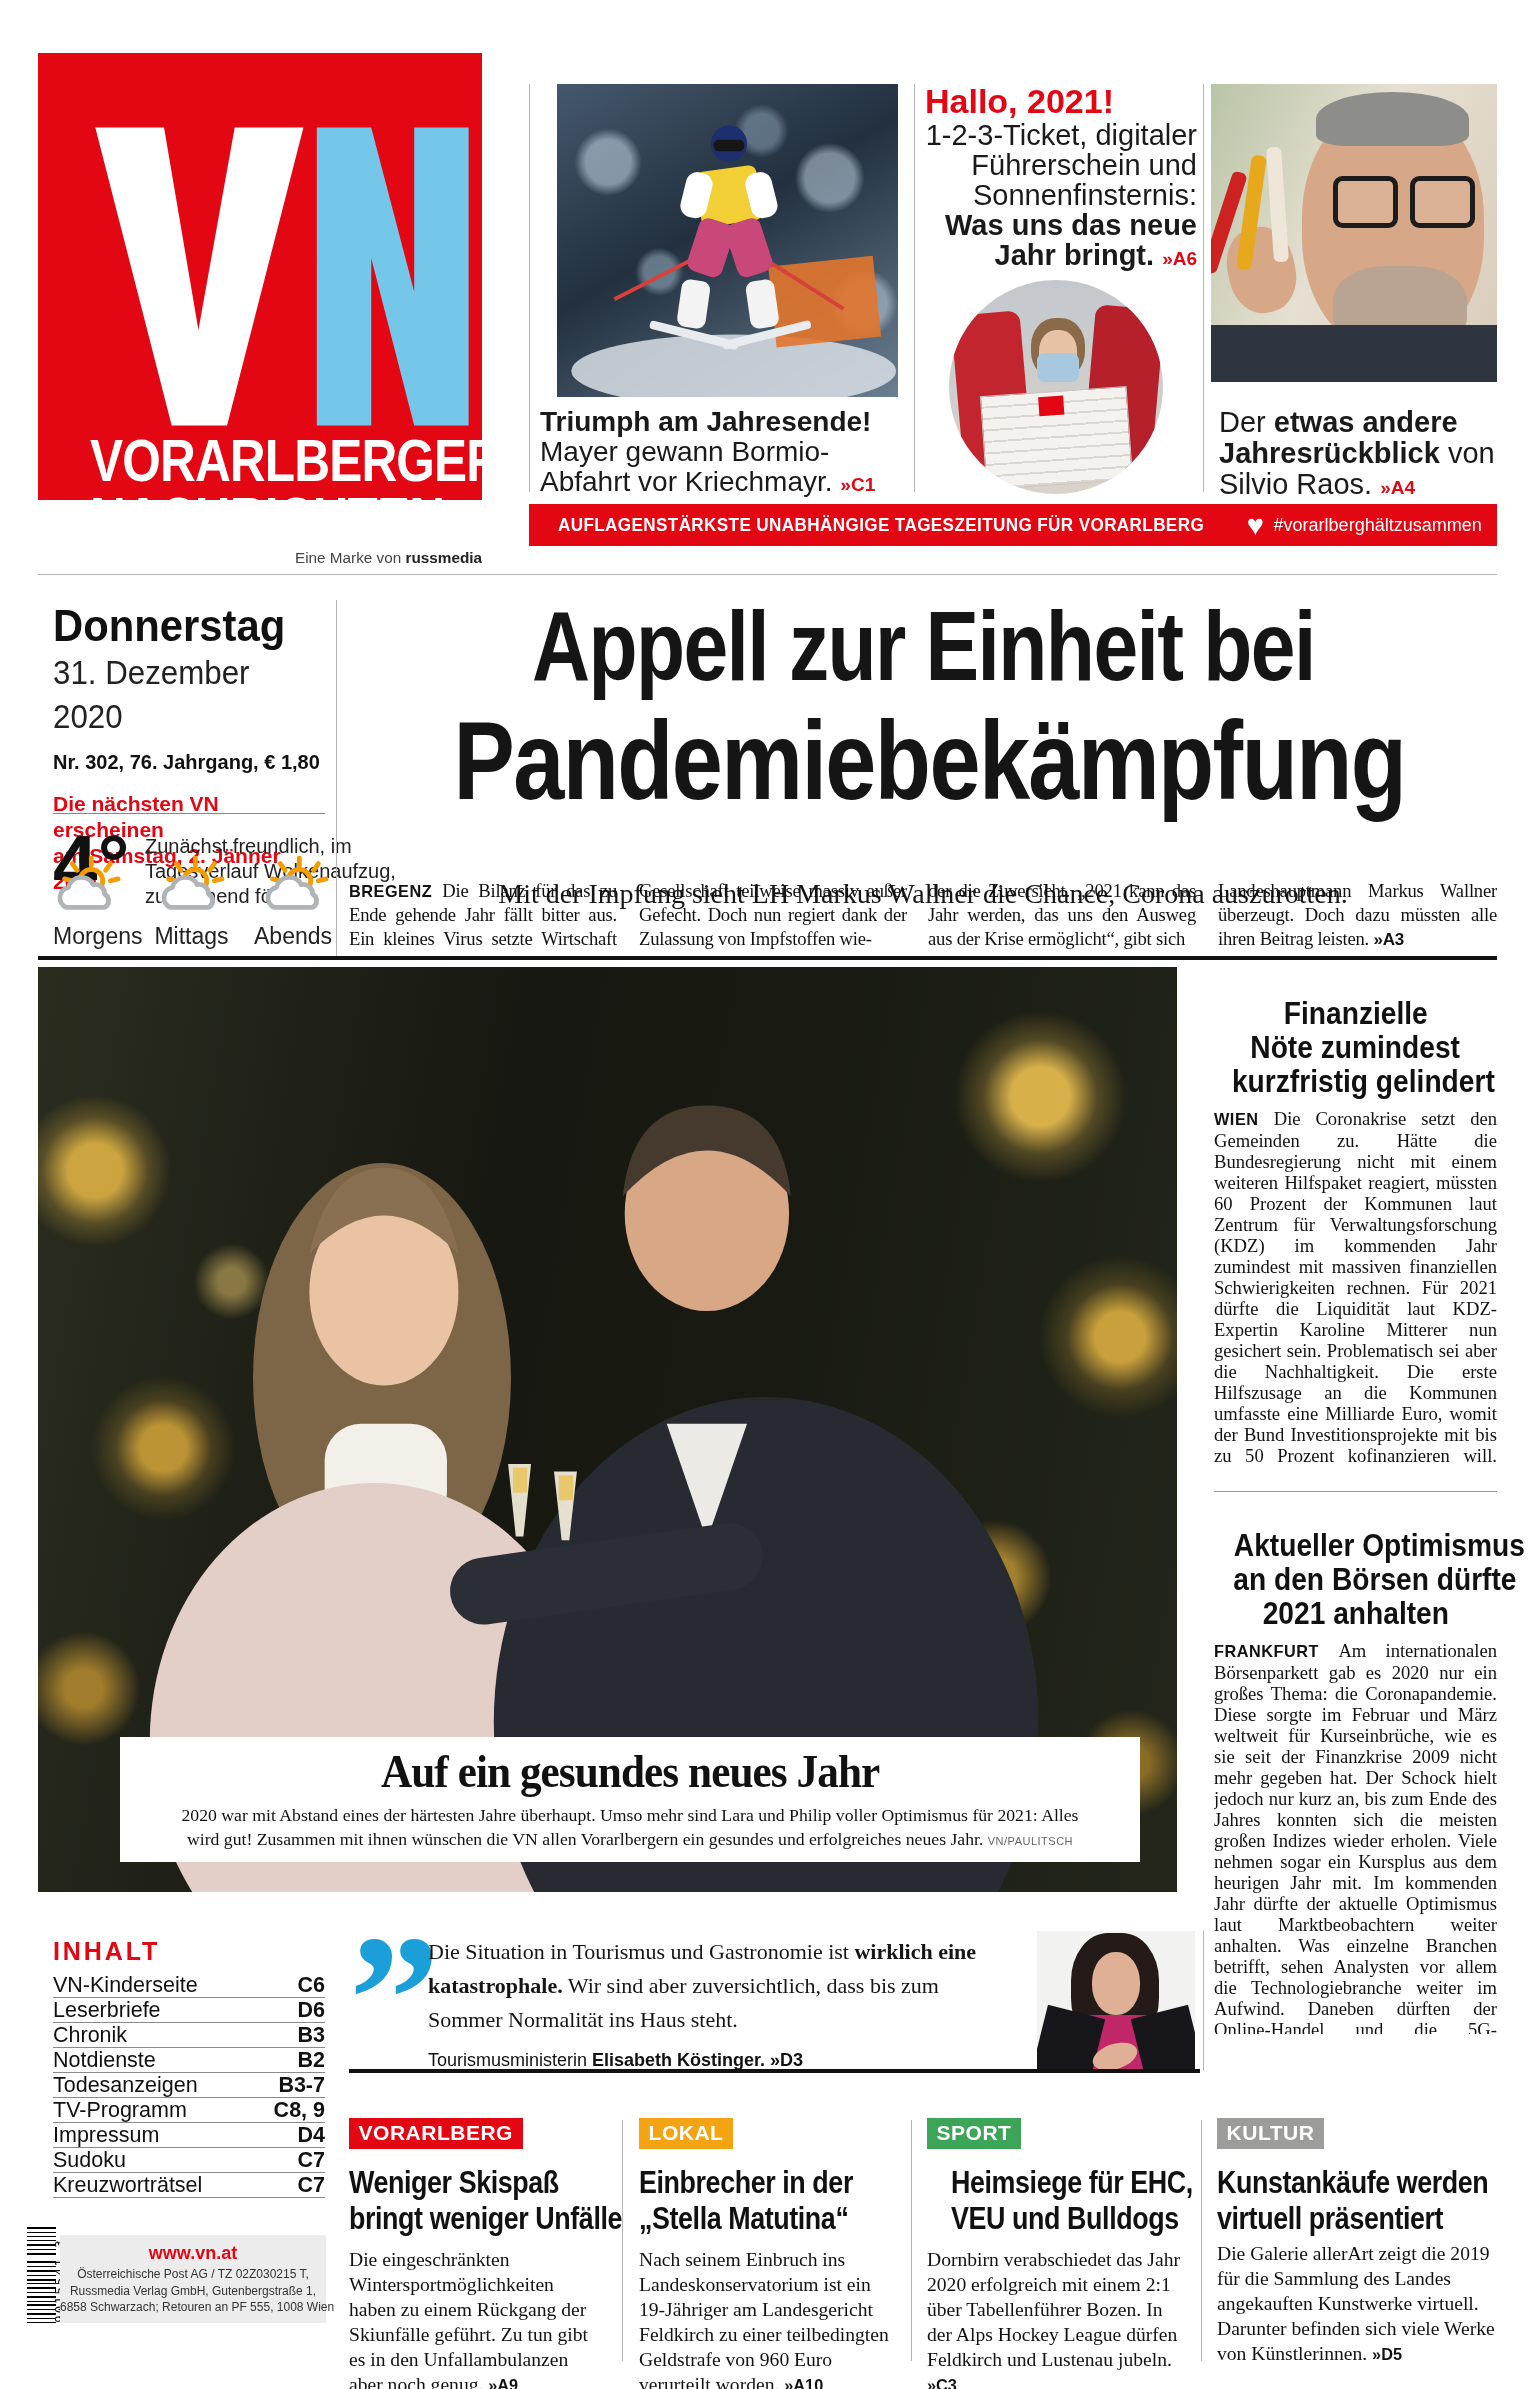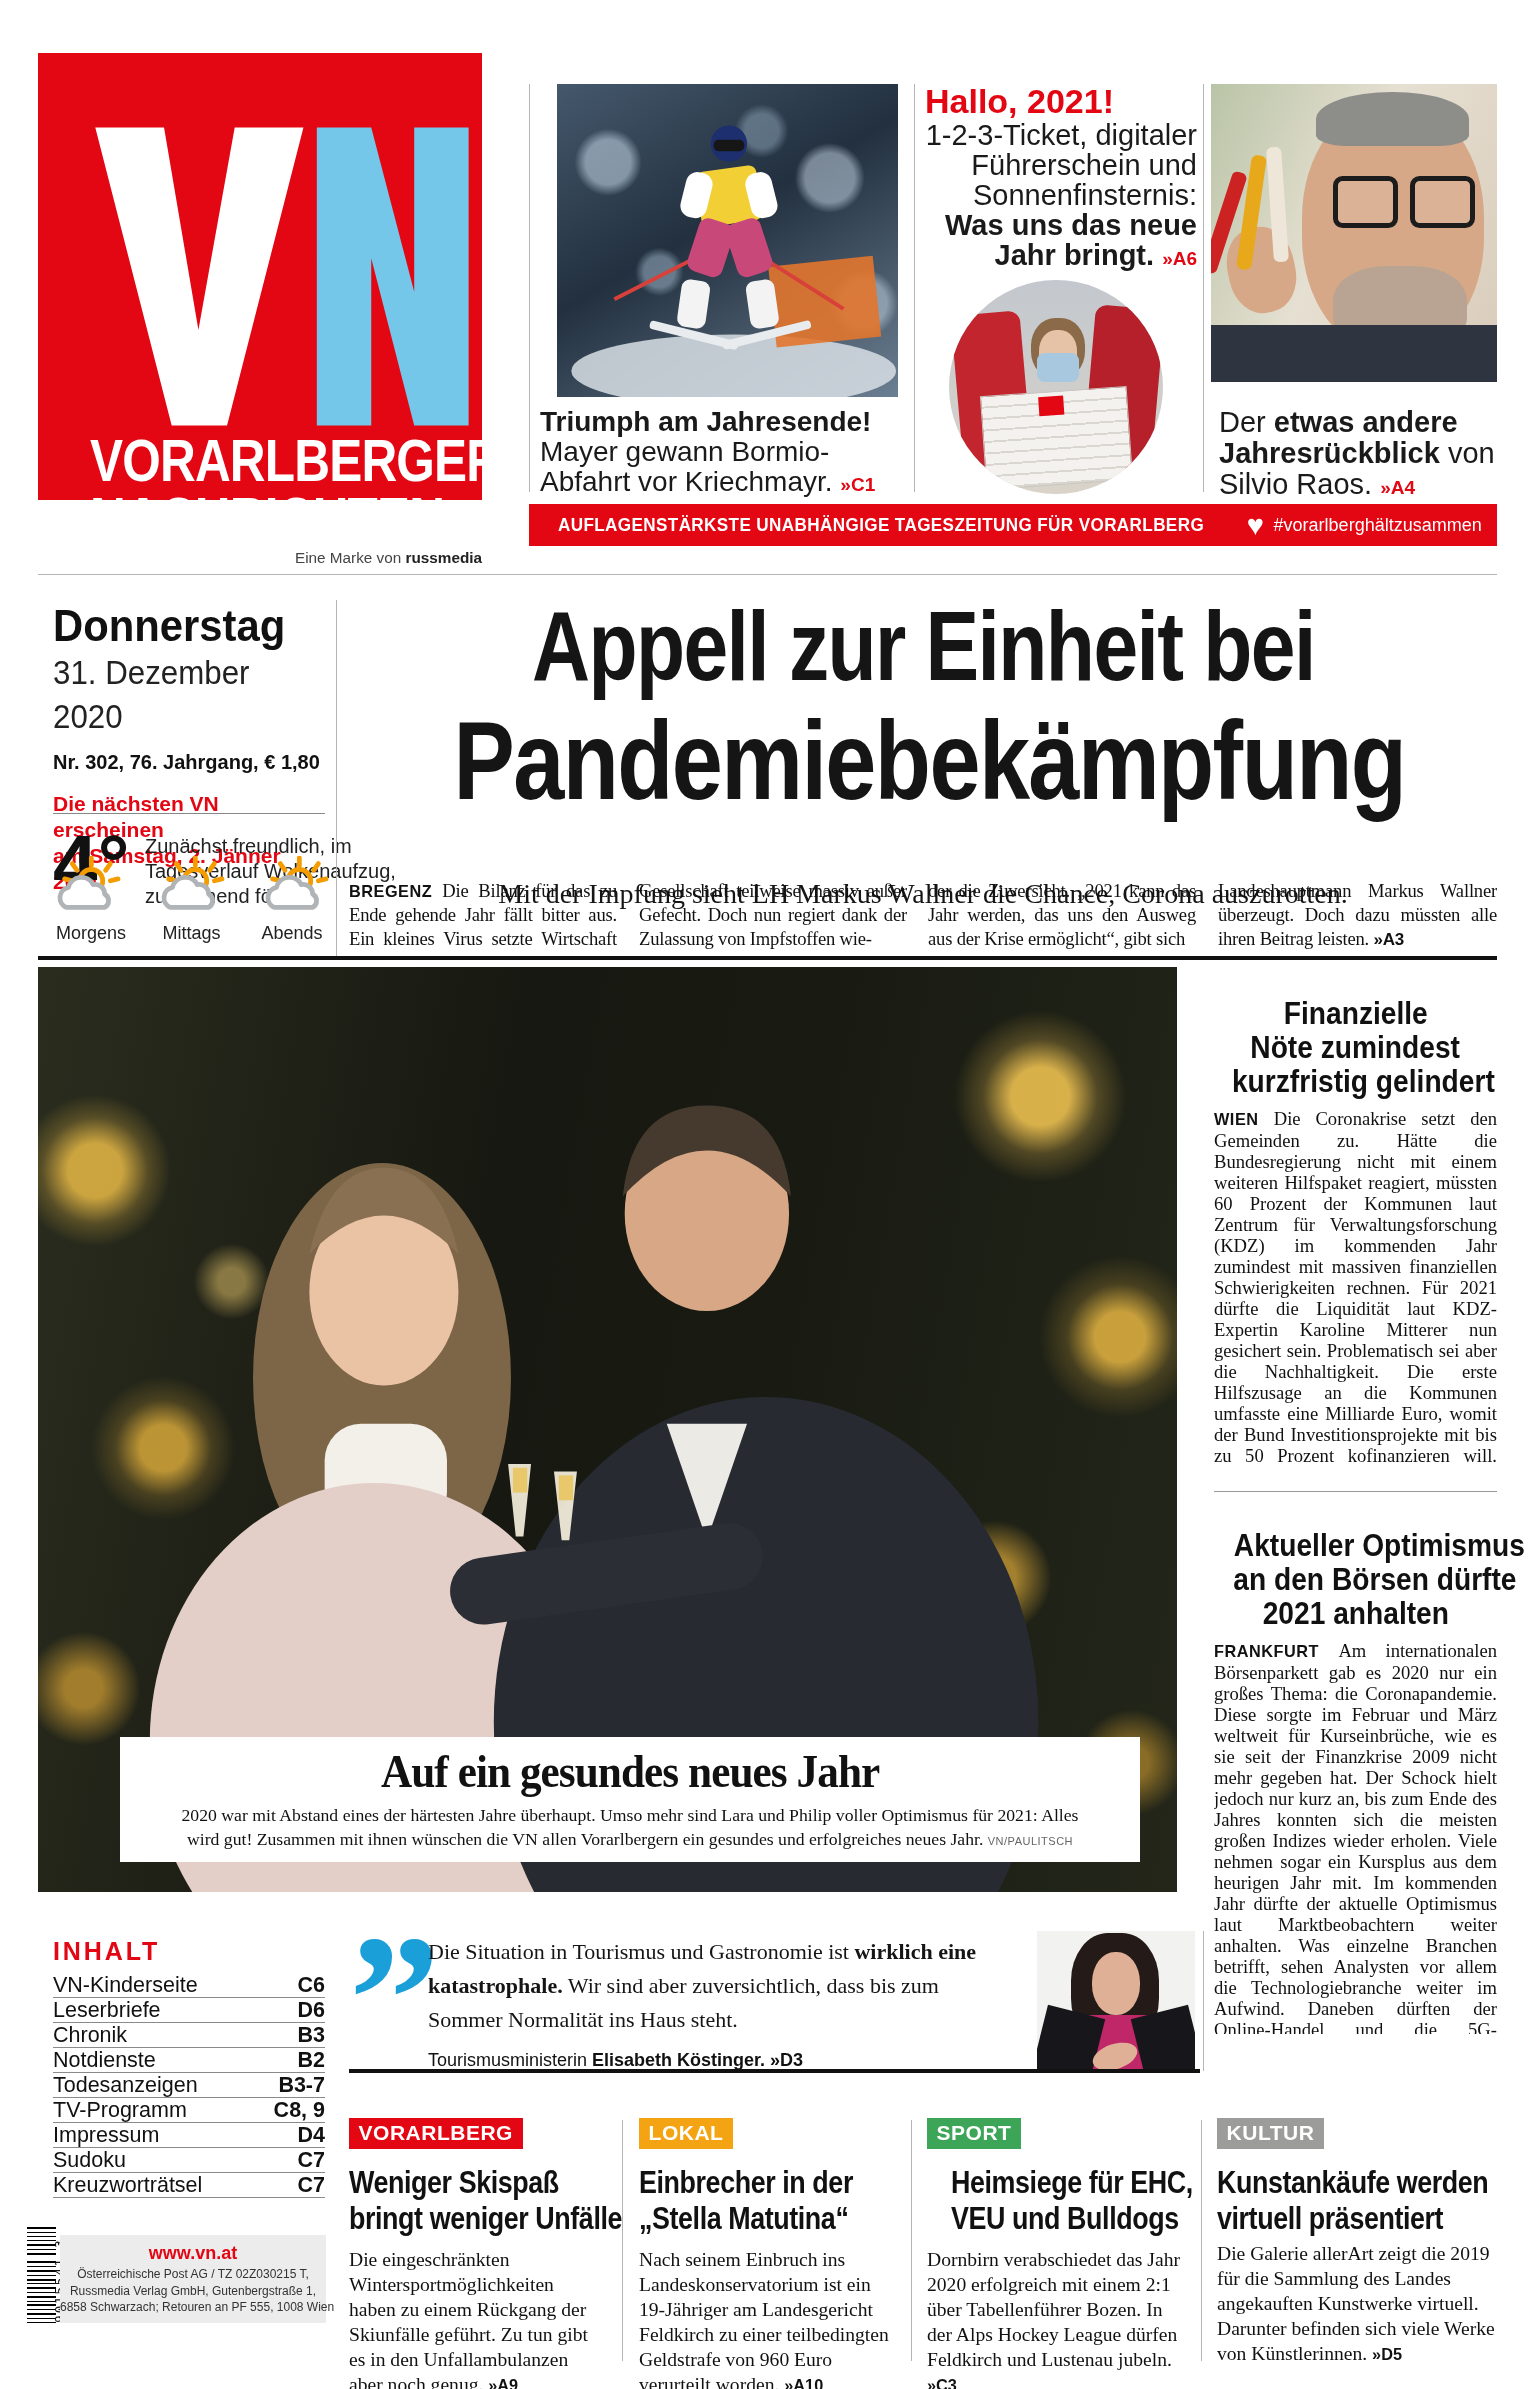--- a/index.html
+++ b/index.html
@@ -24,21 +24,21 @@
   
   #banner{left:529px;top:504px;width:968px;height:42px;background:#e30613;color:#fff;
           display:flex;align-items:center;padding:0 15.3px 0 29px;box-sizing:border-box;}
   #banner .txt{font-weight:bold;font-size:18px;letter-spacing:0.4px;transform:scaleX(.95);transform-origin:0 50%;white-space:nowrap;}
   #banner .tag{margin-left:auto;display:flex;align-items:center;font-size:18px;white-space:nowrap;}
   
   .teaser{font-size:28px;line-height:30px;color:#1a1a1a;}
   .teaser .tb{font-weight:bold;}
   .refsm{font-size:19px;font-weight:bold;}
   
-  .wlabel{font-size:18px;color:#222;}
+  .wlabel{font-size:23px;color:#222;}
   
   #headline{left:349px;top:595px;width:1148px;text-align:center;font-weight:900;color:#151515;letter-spacing:-1.9px;}
   
   .inh-row{height:24px;display:flex;justify-content:space-between;align-items:center;
            border-bottom:1.9px solid #8a8a8a;font-size:21.5px;}
   .inh-row b{font-size:21.5px;}
   
   .ph{overflow:hidden;}
   .badge{display:inline-block;color:#fff;font-weight:bold;font-size:21px;letter-spacing:0.5px;
          padding:2.9px 9.6px 3.8px 9.6px;}

